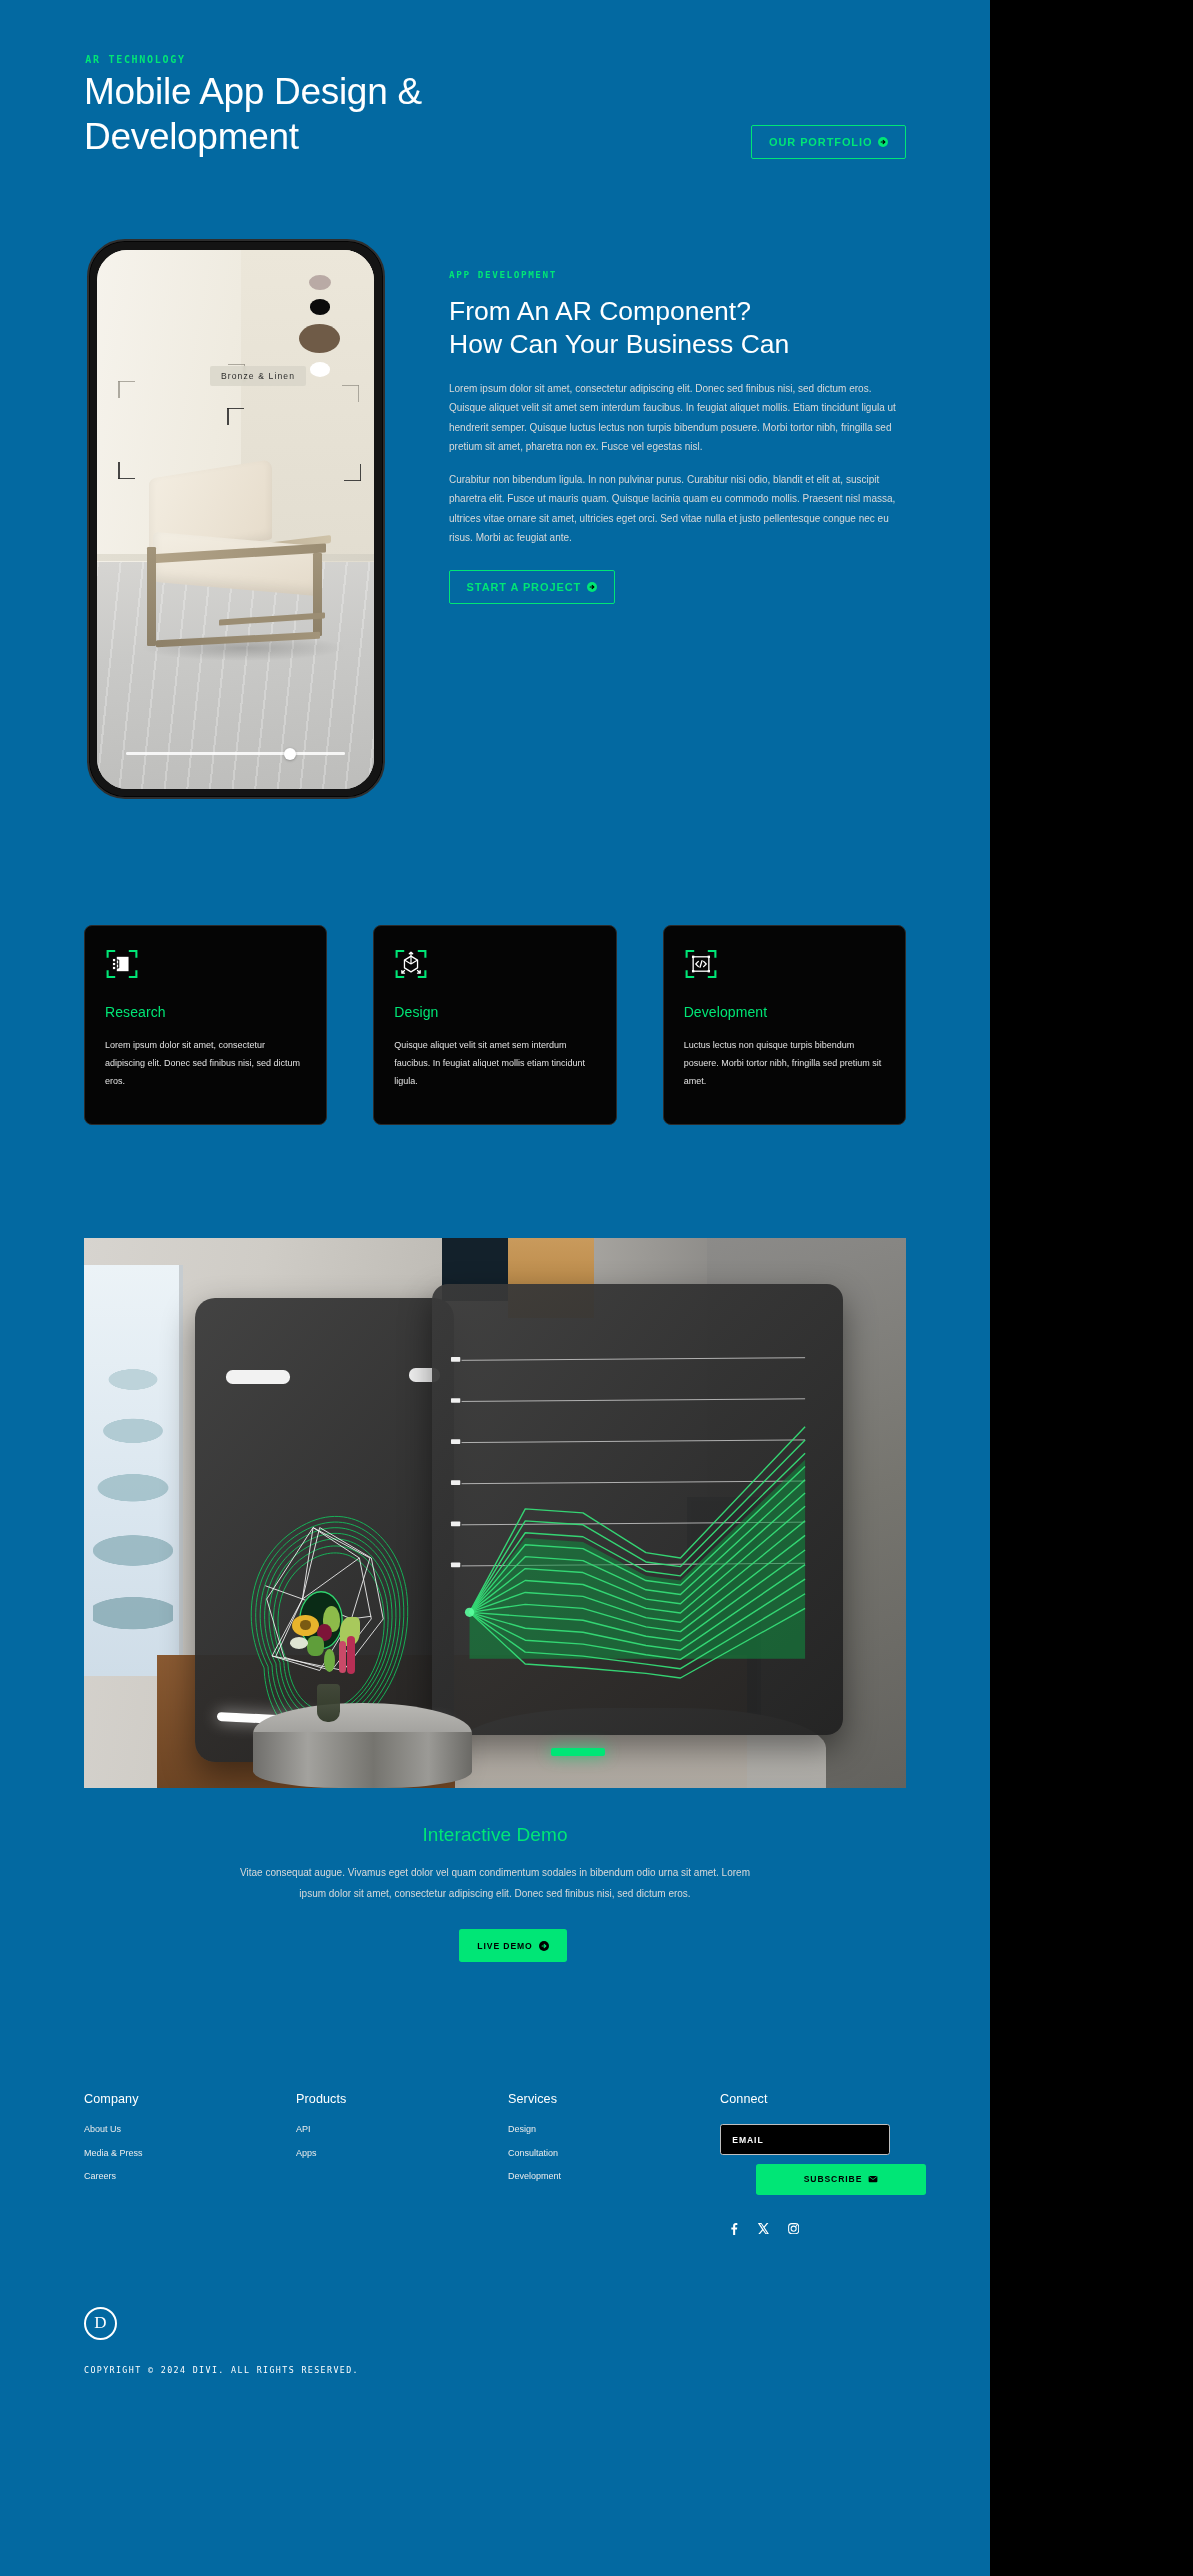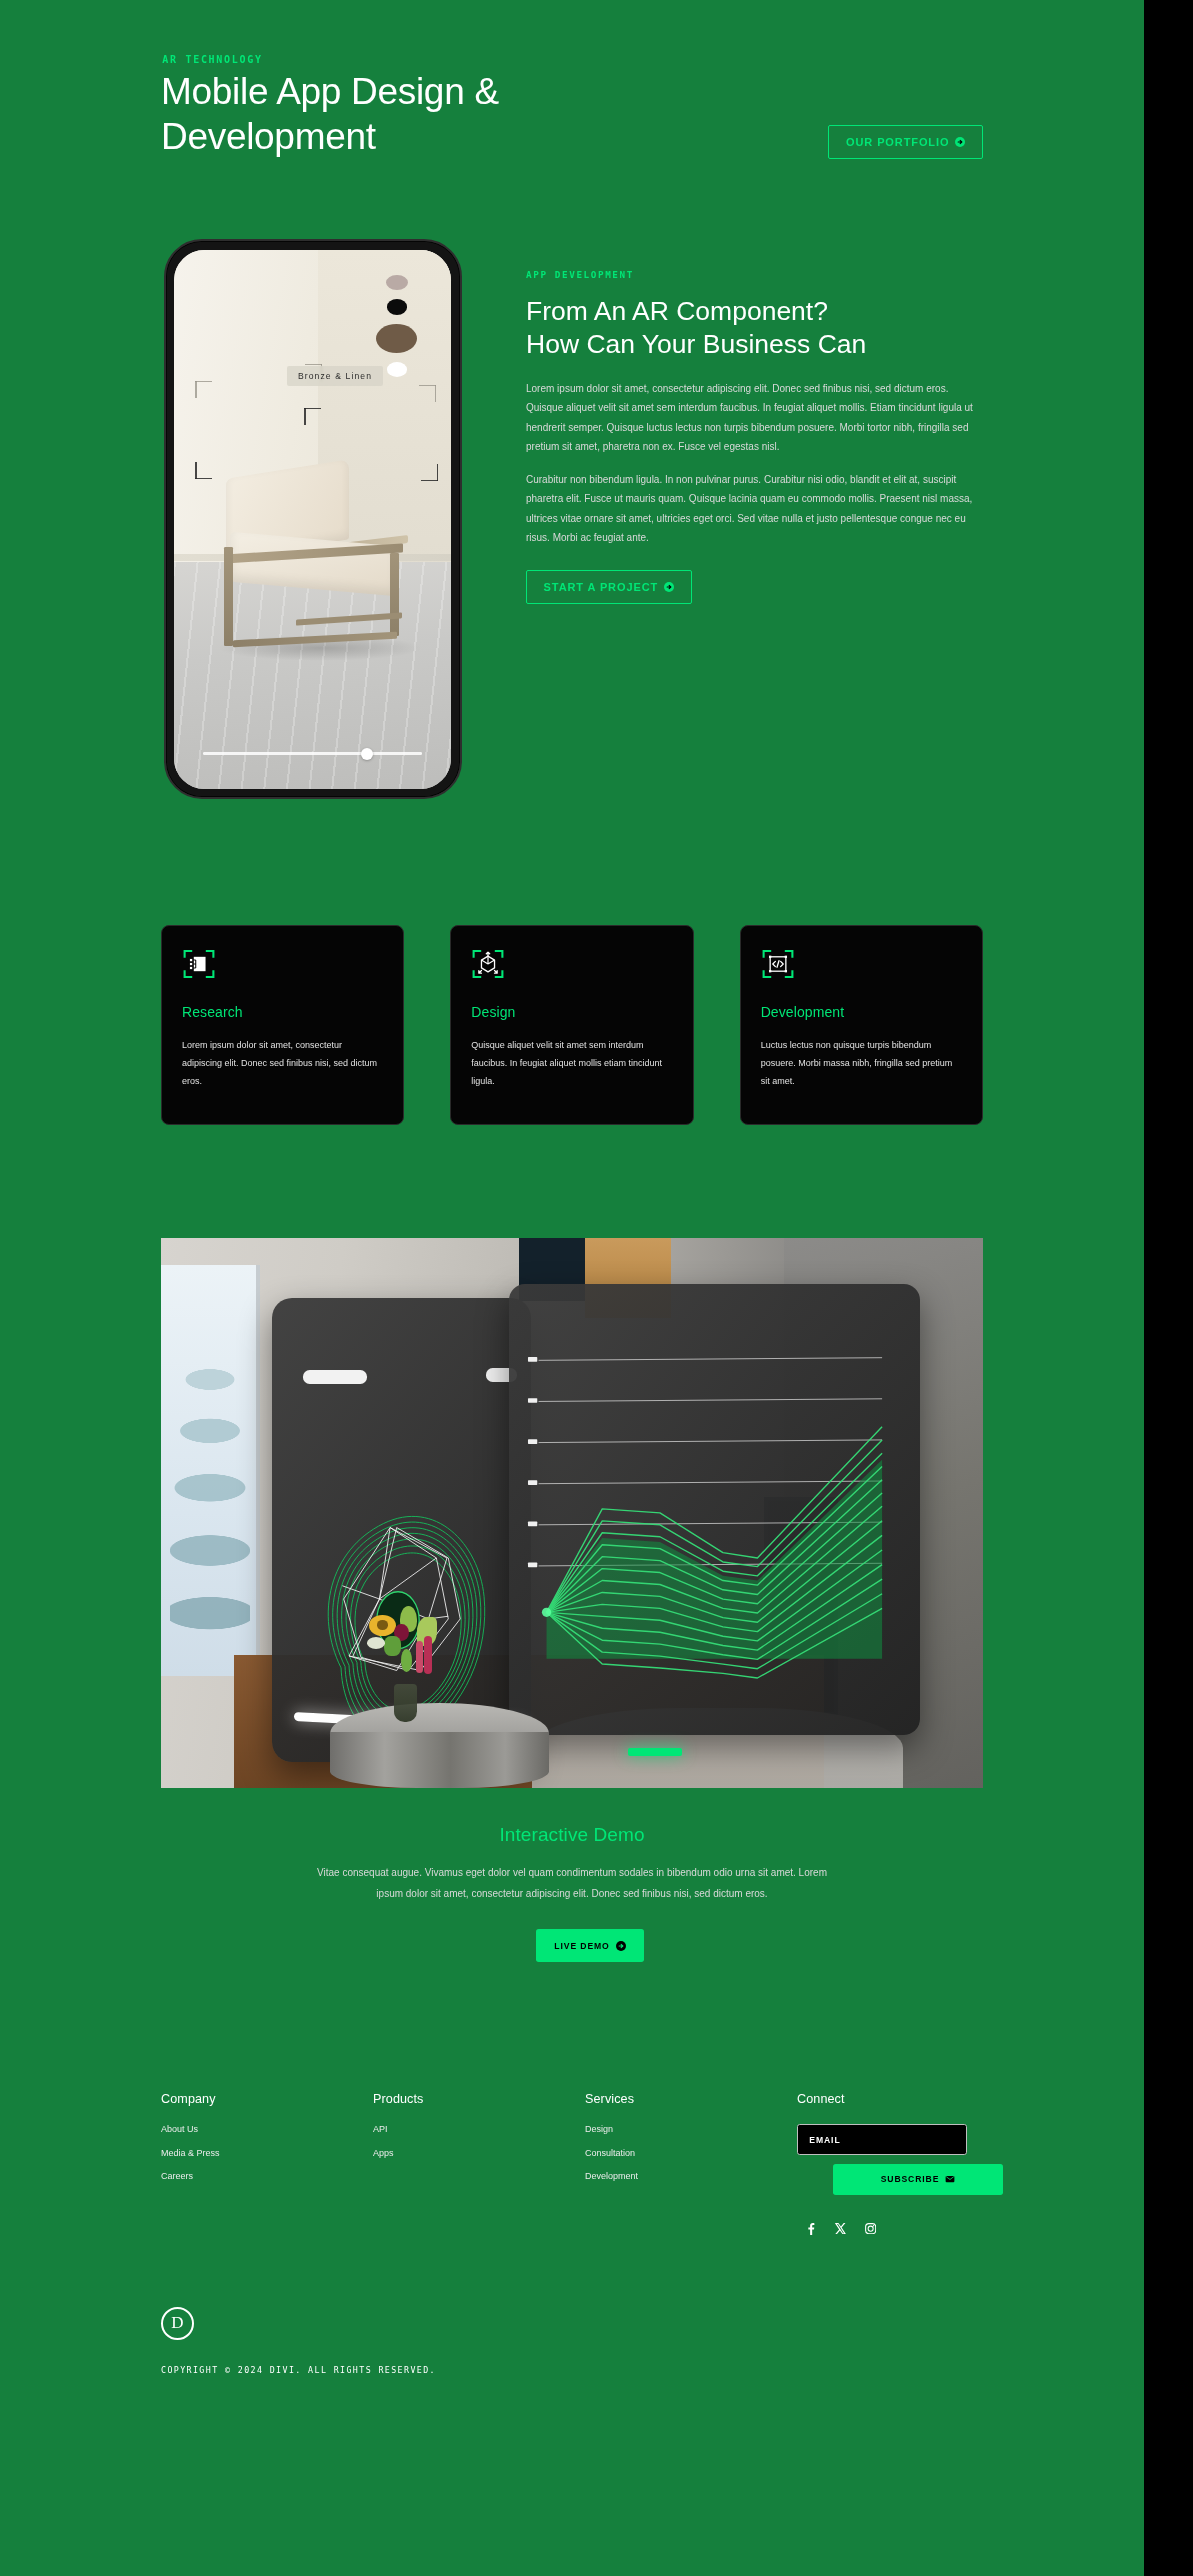--- a/index.html
+++ b/index.html
@@ -10,21 +10,21 @@
     font-family: "Liberation Sans", sans-serif;
   }
 
   body {
     width: 1194px;
     min-height: 2576px;
     position: relative;
     overflow: hidden;
   }
 
-  .page { width: 1144px; min-height: 2576px; position: relative; background: #15803d; }
+  .page { width: 990px; min-height: 2576px; position: relative; background: #0369a1; }
 
   
   .container { width: 822px; margin: 0 auto; position: relative; }
 
   
   .hero { padding-top: 54px; }
   .eyebrow {
     color: #00e676;
     font-family: "DejaVu Sans Mono", "Liberation Mono", monospace;
     font-size: 10px;
@@ -615,21 +615,21 @@
           <path d="M4 15V6h10M48 15V6H38M4 37v9h10M48 37v9H38" stroke="#00e676" stroke-width="3.2" fill="none" stroke-linecap="square"></path>
           <rect x="14" y="15" width="24" height="22" stroke="#ffffff" stroke-width="2" fill="none"></rect>
           <path d="M22 22l-4 4 4 4M30 22l4 4-4 4M27.5 21l-3 10" stroke="#ffffff" stroke-width="2" fill="none" stroke-linecap="round" stroke-linejoin="round"></path>
           <rect x="12.2" y="13.2" width="3.6" height="3.6" fill="#ffffff"></rect>
           <rect x="36.2" y="13.2" width="3.6" height="3.6" fill="#ffffff"></rect>
           <rect x="12.2" y="35.2" width="3.6" height="3.6" fill="#ffffff"></rect>
           <rect x="36.2" y="35.2" width="3.6" height="3.6" fill="#ffffff"></rect>
         </svg>
       </div>
       <div class="card-title">Development</div>
-      <div class="card-text">Luctus lectus non quisque turpis bibendum posuere. Morbi massa nibh, fringilla sed pretium sit amet.</div>
+      <div class="card-text">Luctus lectus non quisque turpis bibendum posuere. Morbi tortor nibh, fringilla sed pretium sit amet.</div>
     </div>
   </section>
 
   <section class="container">
     <div class="demo-shot">
       <div class="d-wall"></div>
       <div class="d-window">
         <div class="pine"></div>
       </div>
       <div class="d-beam2"></div>

